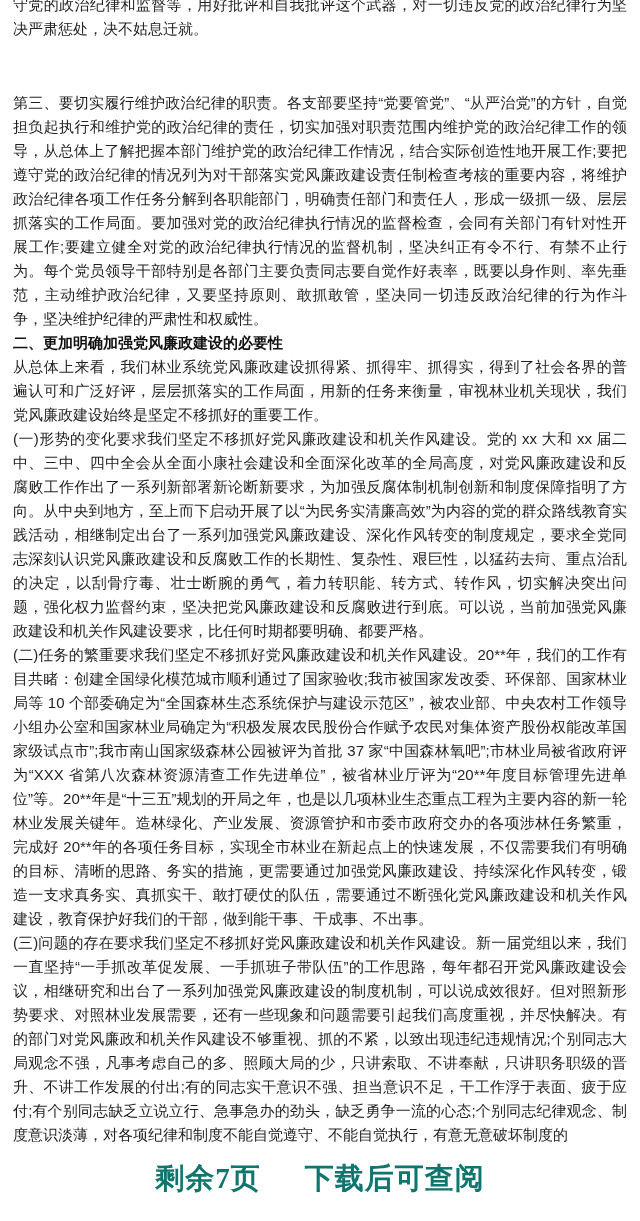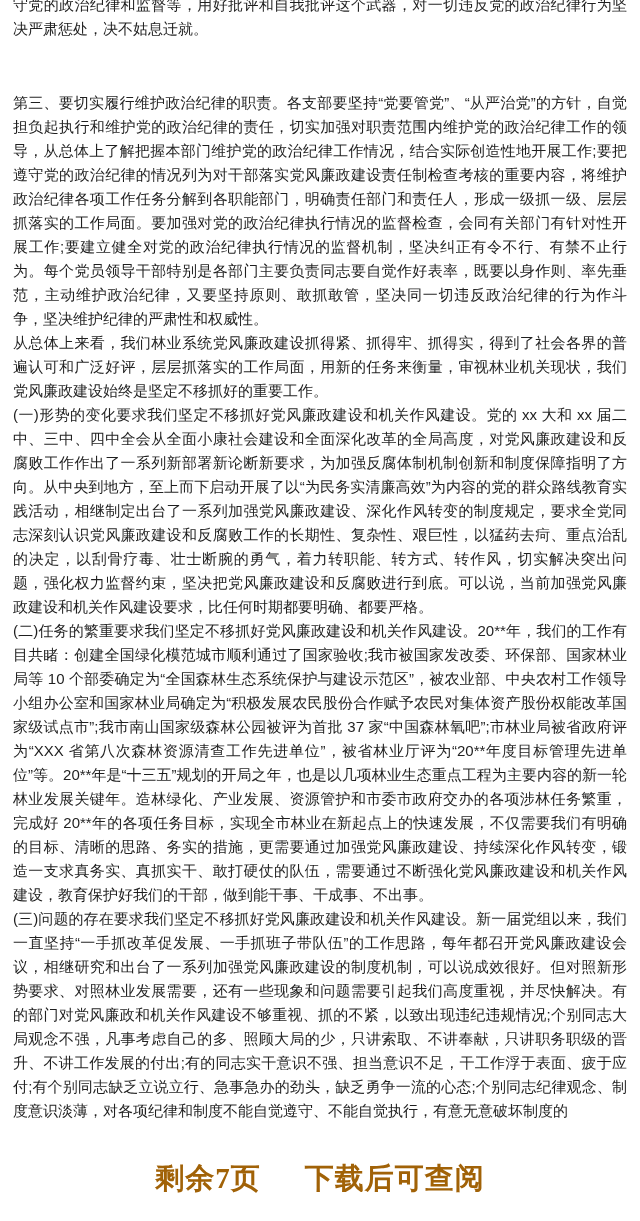--- a/index.html
+++ b/index.html
@@ -28,32 +28,33 @@
   p.section-heading { font-weight: 700; color: #111111; }
   .footer {
     position: absolute;
     left: 0; right: 0; bottom: 14px;
     background: #ffffff;
     padding: 10px 0 8px 0;
     text-align: center;
     font-family: "Liberation Serif", "DejaVu Serif", serif;
     font-weight: 700;
     font-size: 29px;
-    color: #a16207;
+    color: #0f766e;
     letter-spacing: 1px;
   }
   .footer .hint { margin-left: 44px; }
 </style>
 </head>
 <body>
 
 <div class="page">
   <div class="content">
     <p class="gap-after">守党的政治纪律和监督等，用好批评和自我批评这个武器，对一切违反党的政治纪律行为坚决严肃惩处，决不姑息迁就。</p>
     <p>第三、要切实履行维护政治纪律的职责。各支部要坚持“党要管党”、“从严治党”的方针，自觉担负起执行和维护党的政治纪律的责任，切实加强对职责范围内维护党的政治纪律工作的领导，从总体上了解把握本部门维护党的政治纪律工作情况，结合实际创造性地开展工作;要把遵守党的政治纪律的情况列为对干部落实党风廉政建设责任制检查考核的重要内容，将维护政治纪律各项工作任务分解到各职能部门，明确责任部门和责任人，形成一级抓一级、层层抓落实的工作局面。要加强对党的政治纪律执行情况的监督检查，会同有关部门有针对性开展工作;要建立健全对党的政治纪律执行情况的监督机制，坚决纠正有令不行、有禁不止行为。每个党员领导干部特别是各部门主要负责同志要自觉作好表率，既要以身作则、率先垂范，主动维护政治纪律，又要坚持原则、敢抓敢管，坚决同一切违反政治纪律的行为作斗争，坚决维护纪律的严肃性和权威性。</p>
+    <p class="section-heading">二、更加明确加强党风廉政建设的必要性</p>
     <p>从总体上来看，我们林业系统党风廉政建设抓得紧、抓得牢、抓得实，得到了社会各界的普遍认可和广泛好评，层层抓落实的工作局面，用新的任务来衡量，审视林业机关现状，我们党风廉政建设始终是坚定不移抓好的重要工作。</p>
     <p>(一)形势的变化要求我们坚定不移抓好党风廉政建设和机关作风建设。党的 xx 大和 xx 届二中、三中、四中全会从全面小康社会建设和全面深化改革的全局高度，对党风廉政建设和反腐败工作作出了一系列新部署新论断新要求，为加强反腐体制机制创新和制度保障指明了方向。从中央到地方，至上而下启动开展了以“为民务实清廉高效”为内容的党的群众路线教育实践活动，相继制定出台了一系列加强党风廉政建设、深化作风转变的制度规定，要求全党同志深刻认识党风廉政建设和反腐败工作的长期性、复杂性、艰巨性，以猛药去疴、重点治乱的决定，以刮骨疗毒、壮士断腕的勇气，着力转职能、转方式、转作风，切实解决突出问题，强化权力监督约束，坚决把党风廉政建设和反腐败进行到底。可以说，当前加强党风廉政建设和机关作风建设要求，比任何时期都要明确、都要严格。</p>
     <p>(二)任务的繁重要求我们坚定不移抓好党风廉政建设和机关作风建设。20**年，我们的工作有目共睹：创建全国绿化模范城市顺利通过了国家验收;我市被国家发改委、环保部、国家林业局等 10 个部委确定为“全国森林生态系统保护与建设示范区”，被农业部、中央农村工作领导小组办公室和国家林业局确定为“积极发展农民股份合作赋予农民对集体资产股份权能改革国家级试点市”;我市南山国家级森林公园被评为首批 37 家“中国森林氧吧”;市林业局被省政府评为“XXX 省第八次森林资源清查工作先进单位”，被省林业厅评为“20**年度目标管理先进单位”等。20**年是“十三五”规划的开局之年，也是以几项林业生态重点工程为主要内容的新一轮林业发展关键年。造林绿化、产业发展、资源管护和市委市政府交办的各项涉林任务繁重，完成好 20**年的各项任务目标，实现全市林业在新起点上的快速发展，不仅需要我们有明确的目标、清晰的思路、务实的措施，更需要通过加强党风廉政建设、持续深化作风转变，锻造一支求真务实、真抓实干、敢打硬仗的队伍，需要通过不断强化党风廉政建设和机关作风建设，教育保护好我们的干部，做到能干事、干成事、不出事。</p>
     <p>(三)问题的存在要求我们坚定不移抓好党风廉政建设和机关作风建设。新一届党组以来，我们一直坚持“一手抓改革促发展、一手抓班子带队伍”的工作思路，每年都召开党风廉政建设会议，相继研究和出台了一系列加强党风廉政建设的制度机制，可以说成效很好。但对照新形势要求、对照林业发展需要，还有一些现象和问题需要引起我们高度重视，并尽快解决。有的部门对党风廉政和机关作风建设不够重视、抓的不紧，以致出现违纪违规情况;个别同志大局观念不强，凡事考虑自己的多、照顾大局的少，只讲索取、不讲奉献，只讲职务职级的晋升、不讲工作发展的付出;有的同志实干意识不强、担当意识不足，干工作浮于表面、疲于应付;有个别同志缺乏立说立行、急事急办的劲头，缺乏勇争一流的心态;个别同志纪律观念、制度意识淡薄，对各项纪律和制度不能自觉遵守、不能自觉执行，有意无意破坏制度的</p>
   </div>
 
   <div class="footer">
     <span>剩余7页</span><span class="hint">下载后可查阅</span>
   </div>
 </div>

